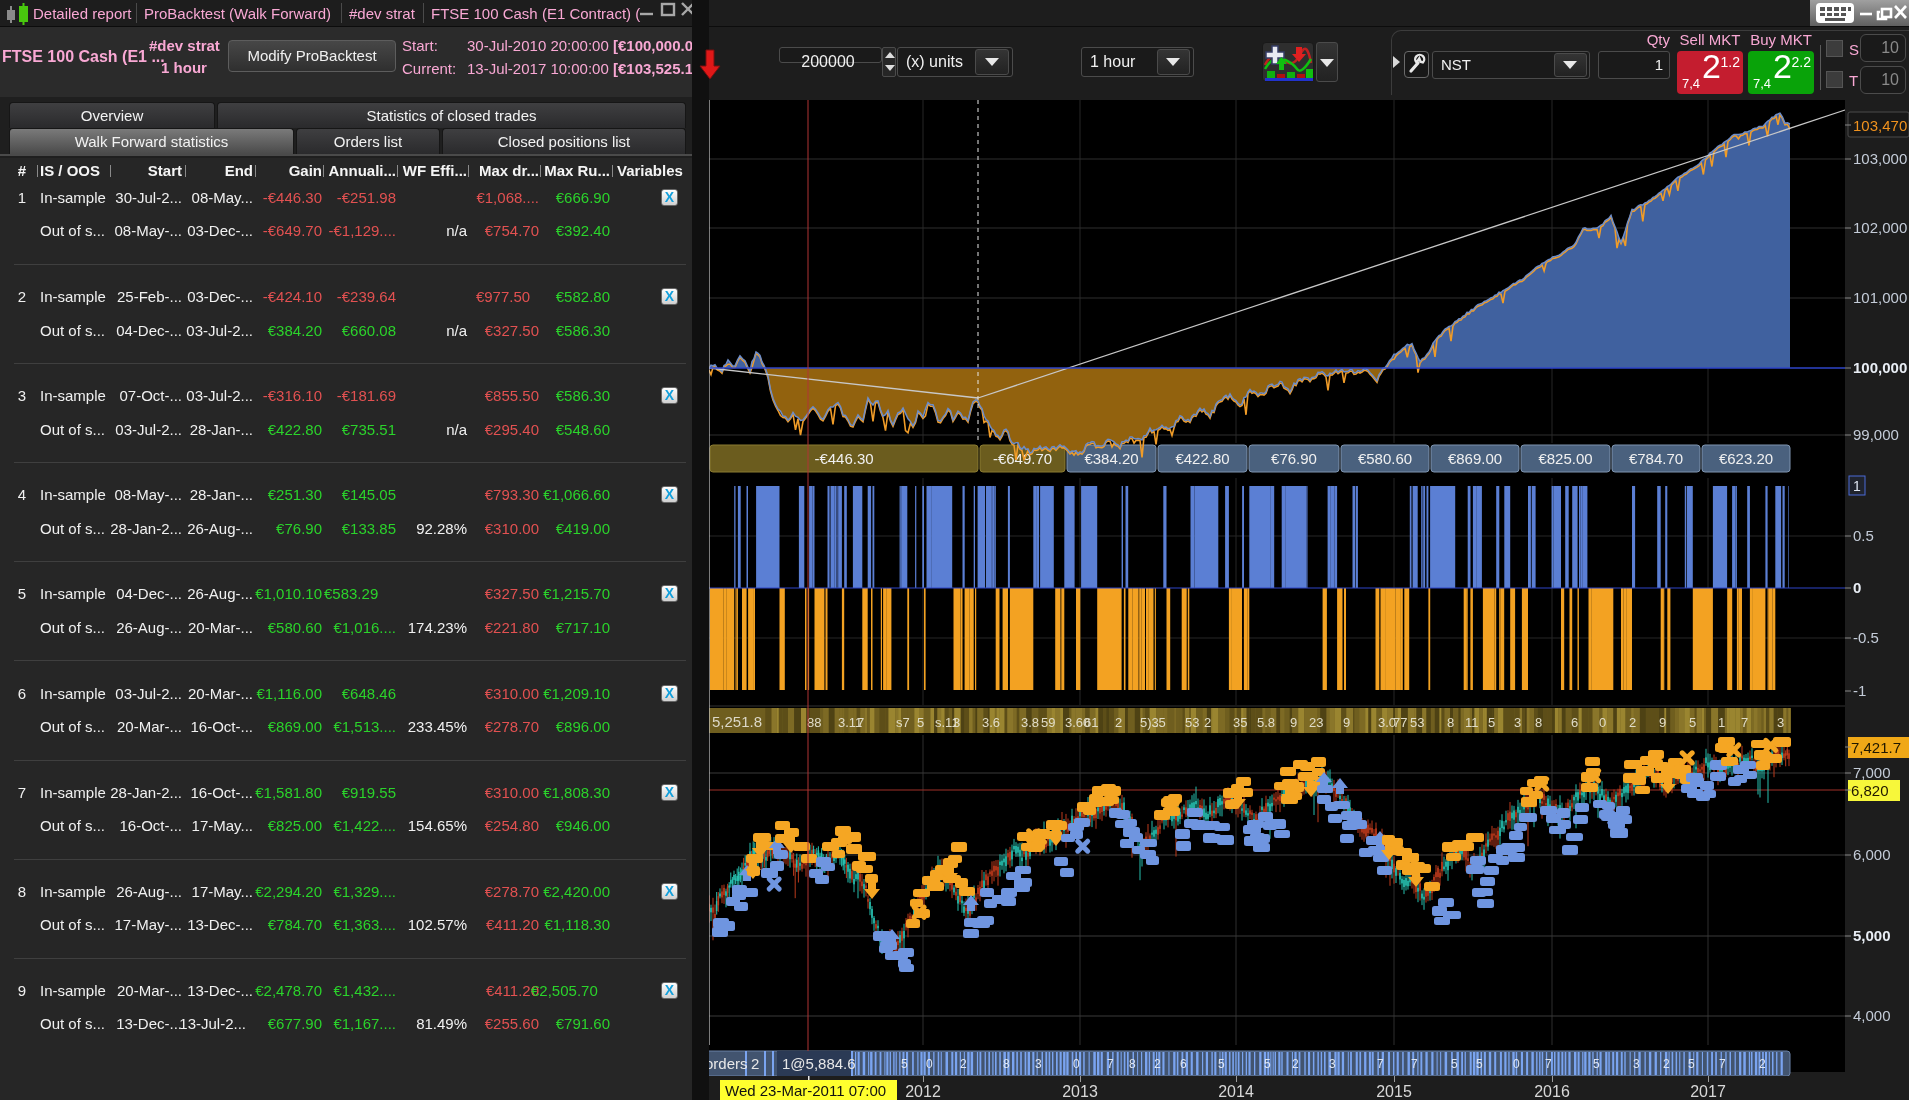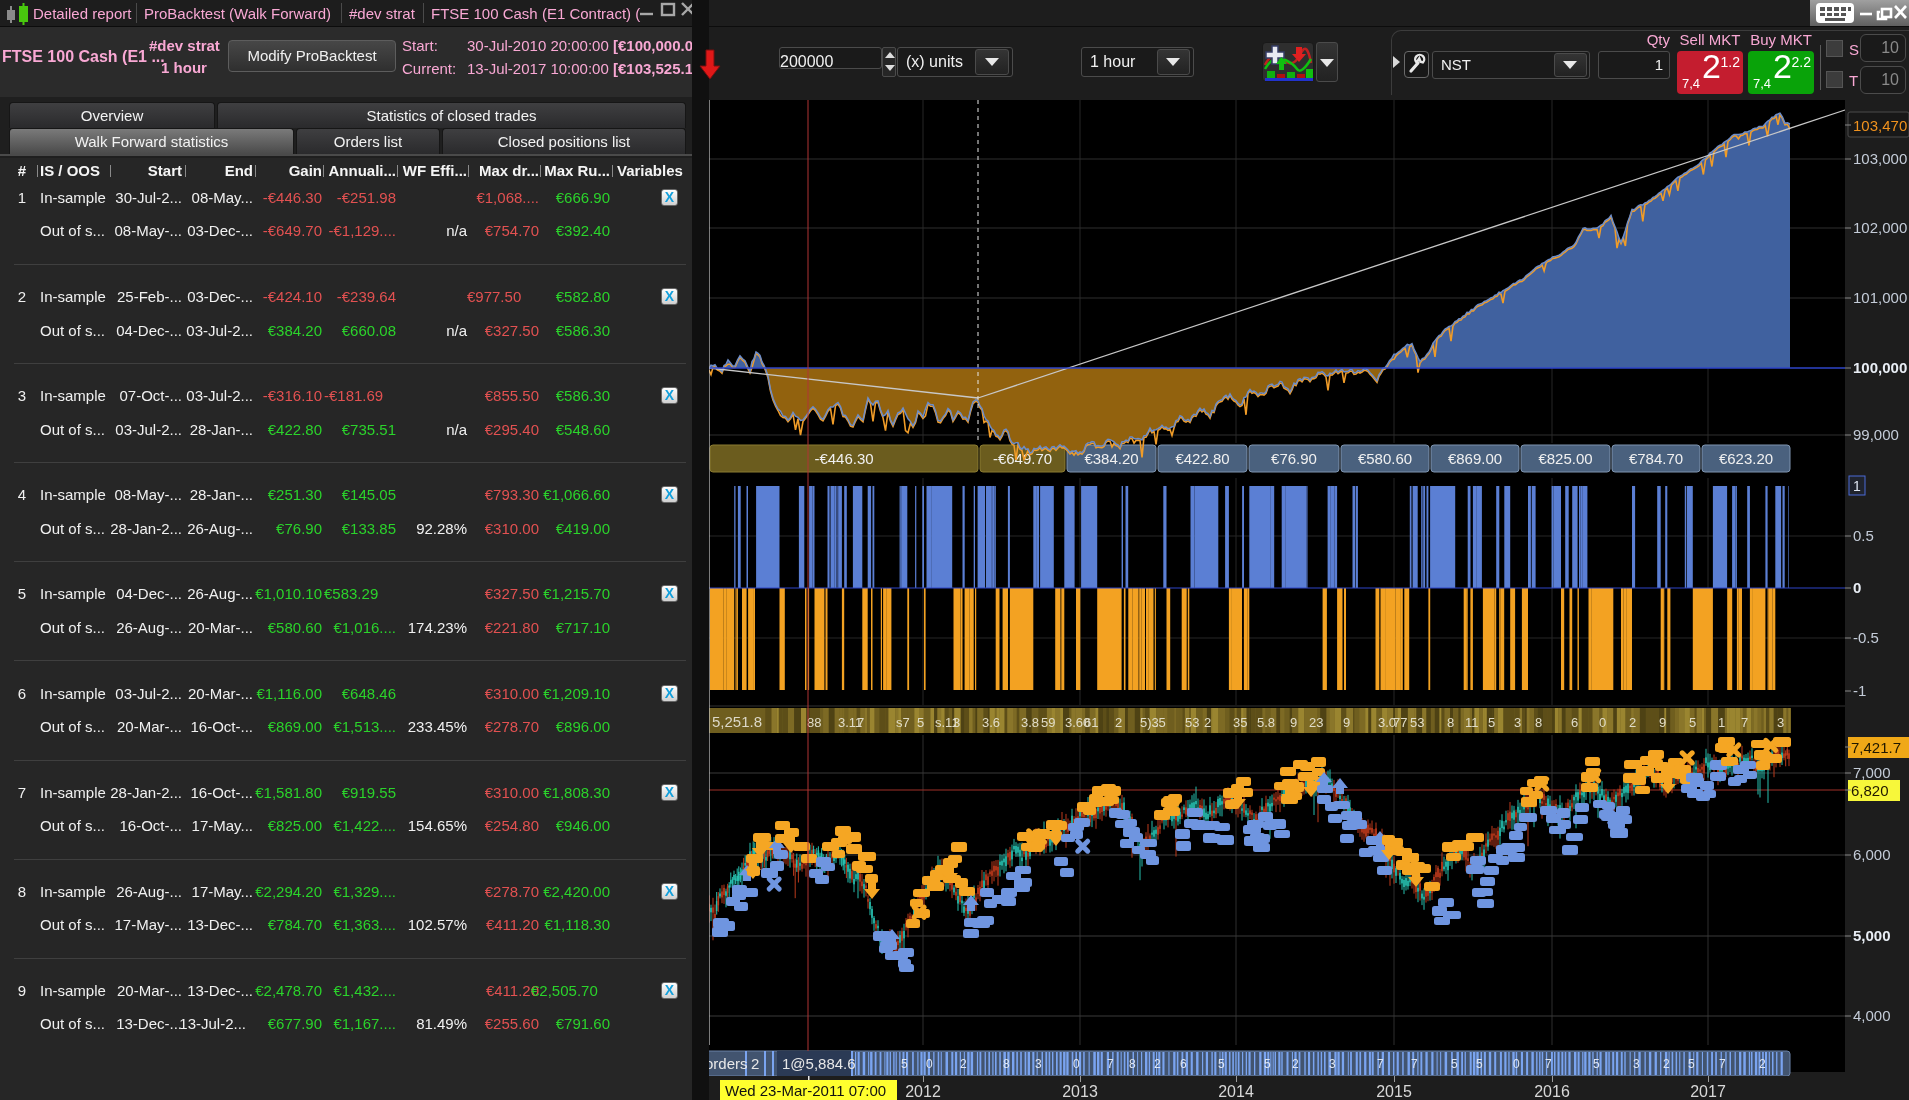--- a/index.html
+++ b/index.html
@@ -2395,38 +2395,38 @@
       <div class="c r" style="left:467px;top:221.4px;width:72px;text-align:right">€754.70</div>
       <div class="c g" style="left:539px;top:221.4px;width:71px;text-align:right">€392.40</div>
       <div class="xbtn" style="left:661px;top:189.0px">X</div>
       <div class="divl" style="top:264px"></div>
       <div class="c w" style="left:8px;top:287.1px;width:18px;text-align:right">2</div>
       <div class="c w" style="left:40px;top:287.1px;width:75px;text-align:left">In-sample</div>
       <div class="c w" style="left:98px;top:287.1px;width:84px;text-align:right">25-Feb-...</div>
       <div class="c w" style="left:186px;top:287.1px;width:67px;text-align:right">03-Dec-...</div>
       <div class="c r" style="left:253px;top:287.1px;width:69px;text-align:right">-€424.10</div>
       <div class="c r" style="left:324px;top:287.1px;width:72px;text-align:right">-€239.64</div>
-      <div class="c r" style="left:467px;top:287.1px;width:72px;text-align:left">€977.50</div>
+      <div class="c r" style="left:467px;top:287.1px;width:72px;text-align:center">€977.50</div>
       <div class="c g" style="left:539px;top:287.1px;width:71px;text-align:right">€582.80</div>
       <div class="c w" style="left:40px;top:320.5px;width:75px;text-align:left">Out of s...</div>
       <div class="c w" style="left:98px;top:320.5px;width:84px;text-align:right">04-Dec-...</div>
       <div class="c w" style="left:186px;top:320.5px;width:67px;text-align:right">03-Jul-2...</div>
       <div class="c g" style="left:253px;top:320.5px;width:69px;text-align:right">€384.20</div>
       <div class="c g" style="left:324px;top:320.5px;width:72px;text-align:right">€660.08</div>
       <div class="c w" style="left:396px;top:320.5px;width:71px;text-align:right">n/a</div>
       <div class="c r" style="left:467px;top:320.5px;width:72px;text-align:right">€327.50</div>
       <div class="c g" style="left:539px;top:320.5px;width:71px;text-align:right">€586.30</div>
       <div class="xbtn" style="left:661px;top:288.1px">X</div>
       <div class="divl" style="top:363px"></div>
       <div class="c w" style="left:8px;top:386.2px;width:18px;text-align:right">3</div>
       <div class="c w" style="left:40px;top:386.2px;width:75px;text-align:left">In-sample</div>
       <div class="c w" style="left:98px;top:386.2px;width:84px;text-align:right">07-Oct-...</div>
       <div class="c w" style="left:186px;top:386.2px;width:67px;text-align:right">03-Jul-2...</div>
       <div class="c r" style="left:253px;top:386.2px;width:69px;text-align:right">-€316.10</div>
-      <div class="c r" style="left:324px;top:386.2px;width:72px;text-align:left">-€181.69</div>
+      <div class="c r" style="left:324px;top:386.2px;width:72px;text-align:right">-€181.69</div>
       <div class="c r" style="left:467px;top:386.2px;width:72px;text-align:right">€855.50</div>
       <div class="c g" style="left:539px;top:386.2px;width:71px;text-align:right">€586.30</div>
       <div class="c w" style="left:40px;top:419.59999999999997px;width:75px;text-align:left">Out of s...</div>
       <div class="c w" style="left:98px;top:419.59999999999997px;width:84px;text-align:right">03-Jul-2...</div>
       <div class="c w" style="left:186px;top:419.59999999999997px;width:67px;text-align:right">28-Jan-...</div>
       <div class="c g" style="left:253px;top:419.59999999999997px;width:69px;text-align:right">€422.80</div>
       <div class="c g" style="left:324px;top:419.59999999999997px;width:72px;text-align:right">€735.51</div>
       <div class="c w" style="left:396px;top:419.59999999999997px;width:71px;text-align:right">n/a</div>
       <div class="c r" style="left:467px;top:419.59999999999997px;width:72px;text-align:right">€295.40</div>
       <div class="c g" style="left:539px;top:419.59999999999997px;width:71px;text-align:right">€548.60</div>
@@ -2565,21 +2565,21 @@
     <line x1="85" y1="6" x2="96" y2="18"></line>
         <line x1="96" y1="6" x2="85" y2="18"></line>
   </g>
 </svg>
 <div class="abs" style="left:709px;top:27px;width:1200px;height:68px;background:#1d1d1d"></div>
 
 <svg class="abs" style="left:698px;top:48px" width="26" height="34">
   <path d="M8,2 h8 v16 h6 l-10,13 l-10,-13 h6 z" fill="#e01818" stroke="#7a0f0f" stroke-width="1"></path>
 </svg>
 
-<div class="inp" style="left:779px;top:47px;width:103px;height:22px;text-align:left;line-height:28px;padding-right:5px">200000</div>
+<div class="inp" style="left:779px;top:47px;width:103px;height:16px;text-align:center;line-height:28px;padding-right:5px">200000</div>
 <div class="abs" style="left:882px;top:47px;width:14px;height:30px;background:#262626;border:1px solid #4b4b4b;border-radius:2px">
   <div style="position:absolute;left:2px;top:4px;width:0;height:0;border-left:5px solid transparent;border-right:5px solid transparent;border-bottom:6px solid #ddd"></div>
   <div style="position:absolute;left:2px;top:17px;width:0;height:0;border-left:5px solid transparent;border-right:5px solid transparent;border-top:6px solid #ddd"></div>
 </div>
 <div class="inp" style="left:897px;top:47px;width:116px;height:30px;line-height:28px;padding-left:8px">(x) units</div>
 <div class="ddbtn" style="left:975px;top:49px;width:34px;height:26px"></div>
 <div class="ddarr" style="left:985px;top:58px"></div>
 <div class="inp" style="left:1081px;top:47px;width:113px;height:30px;line-height:28px;padding-left:8px">1 hour</div>
 <div class="ddbtn" style="left:1157px;top:49px;width:33px;height:26px"></div>
 <div class="ddarr" style="left:1166px;top:58px"></div>

